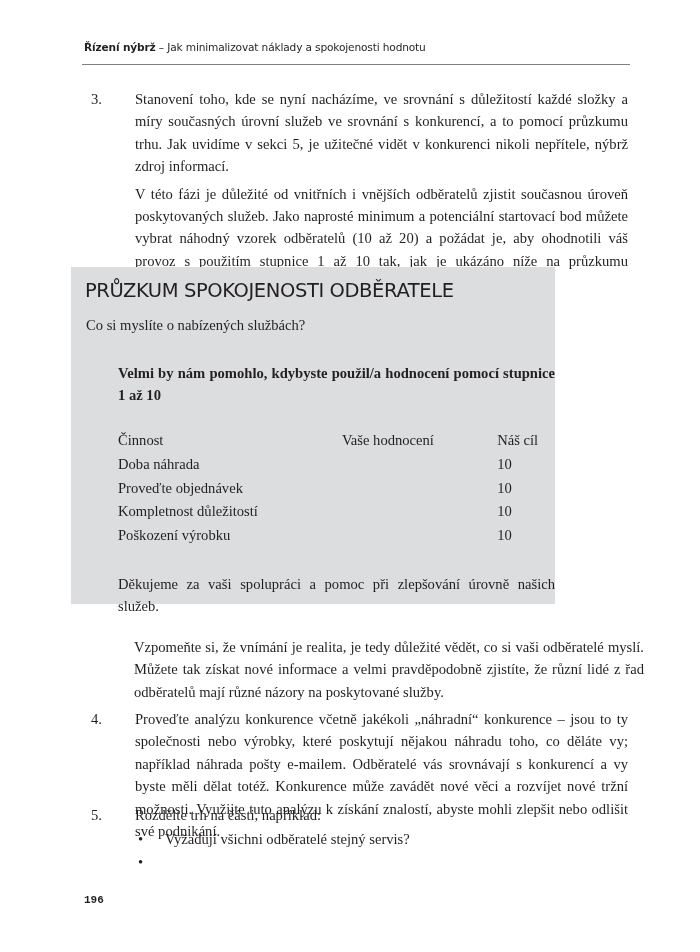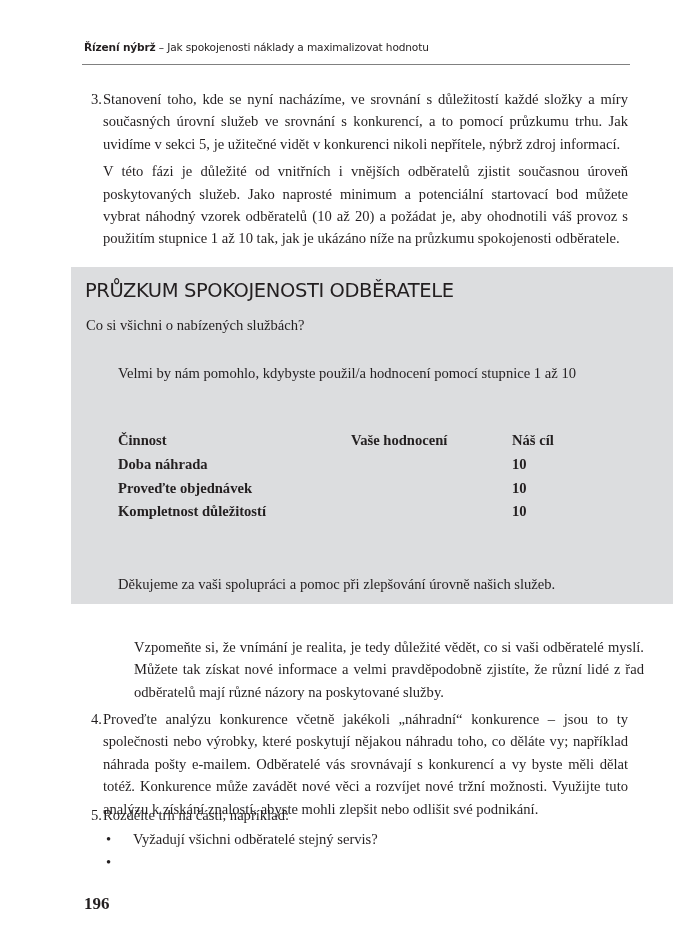--- a/index.html
+++ b/index.html
@@ -17,81 +17,81 @@
       position: absolute; left: 82px; top: 64px; width: 548px; height: 1px; background: #808080;
     }
     .serif {
       font-family: "Liberation Serif", serif; font-size: 14.6px; line-height: 22.4px;
       text-align: justify; color: #231f20;
     }
     .item {
       position: absolute; left: 91px; width: 537px;
     }
     .item .num { position: absolute; left: 0; top: 0; }
-    .item .body { margin-left: 12px; }
+    .item .body { margin-left: 44px; }
     .item p { margin: 0; }
     .item p + p { margin-top: 5px; }
     .just-last { text-align-last: left; }
 
     .survey-box {
-      position: absolute; left: 71px; top: 267px; width: 602px; height: 337px;
+      position: absolute; left: 71px; top: 267px; width: 484px; height: 337px;
       background: #dcdddf;
     }
     .survey-title {
       position: absolute; left: 14px; top: 12px;
       font-family: "DejaVu Sans", sans-serif; font-size: 19.5px; letter-spacing: -0.4px;
       color: #231f20; font-weight: normal;
     }
     .survey-question { position: absolute; left: 15px; top: 47px; }
     .survey-intro { position: absolute; left: 47px; top: 95px; }
-    .survey-intro div { margin-bottom: 3px; }
+    .survey-intro div { margin-bottom: 3px; font-weight: bold; }
     .survey-table {
       position: absolute; left: 47px; top: 162px;
       border-collapse: collapse;
     }
     .survey-table td, .survey-table th {
-      padding: 0; height: 23.8px; vertical-align: top; text-align: left; font-weight: bold;
+      padding: 0; height: 23.8px; vertical-align: top; text-align: left; font-weight: normal;
     }
     .col-activity { width: 233px; }
     .col-rating { width: 161px; }
     .col-target { width: 60px; }
     .survey-thanks { position: absolute; left: 47px; top: 306px; }
 
     .remember {
       position: absolute; left: 118px; top: 620px; width: 510px;
     }
     .item4 { top: 708px; }
     .item5 { top: 804px; }
     .bullets { list-style: none; margin: 2px 0 0 0; padding: 0; }
     .bullets li { position: relative; padding-left: 30px; margin-left: 0; }
     .bullets li .bullet { position: absolute; left: 3px; top: 0; }
     .page-number {
       position: absolute; left: 84px; top: 894px;
-      font-family: Liberation Serif, serif; font-weight: bold; font-size: 17px; color: #231f20;
+      font-family: Liberation Mono, monospace; font-weight: bold; font-size: 11px; color: #231f20;
     }
   </style>
 </head>
 <body>
 
 <div class="running-head">
-  <b>Řízení nýbrž</b><span> – </span><span>Jak spokojenosti náklady a maximalizovat hodnotu</span>
+  <b>Řízení nýbrž</b><span> – </span><span>Jak minimalizovat náklady a spokojenosti hodnotu</span>
 </div>
 <div class="head-rule"></div>
 
 <div class="item serif" style="top:88px;">
   <span class="num">3.</span>
   <div class="body">
     <p class="just-last">Stanovení toho, kde se nyní nacházíme, ve srovnání s důležitostí každé složky a míry současných úrovní služeb ve srovnání s konkurencí, a to pomocí průzkumu trhu. Jak uvidíme v sekci 5, je užitečné vidět v konkurenci nikoli nepřítele, nýbrž zdroj informací.</p>
     <p class="just-last">V této fázi je důležité od vnitřních i vnějších odběratelů zjistit současnou úroveň poskytovaných služeb. Jako naprosté minimum a potenciální startovací bod můžete vybrat náhodný vzorek odběratelů (10 až 20) a požádat je, aby ohodnotili váš provoz s použitím stupnice 1 až 10 tak, jak je ukázáno níže na průzkumu spokojenosti odběratele.</p>
   </div>
 </div>
 
 <div class="survey-box">
   <div class="survey-title">PRŮZKUM SPOKOJENOSTI ODBĚRATELE</div>
-  <div class="survey-question serif">Co si všichni o nabízených službách?</div>
+  <div class="survey-question serif">Co si myslíte o nabízených službách?</div>
   <div class="survey-intro serif">
     <div>Velmi by nám pomohlo, kdybyste použil/a hodnocení pomocí stupnice 1 až 10</div>
   </div>
   <table class="survey-table serif">
     <thead>
       <tr>
         <th class="col-activity">Činnost</th>
         <th class="col-rating">Vaše hodnocení</th>
         <th class="col-target">Náš cíl</th>
       </tr>
@@ -102,20 +102,25 @@
         <td></td>
         <td>10</td>
       </tr>
       <tr>
         <td>Proveďte objednávek</td>
         <td></td>
         <td>10</td>
       </tr>
       <tr>
         <td>Kompletnost důležitostí</td>
+        <td></td>
+        <td>10</td>
+      </tr>
+      <tr>
+        <td>Poškození výrobku</td>
         <td></td>
         <td>10</td>
       </tr>
     </tbody>
   </table>
   <div class="survey-thanks serif">Děkujeme za vaši spolupráci a pomoc při zlepšování úrovně našich služeb.</div>
 </div>
 
 <p class="remember serif just-last" style="margin:16px;">Vzpomeňte si, že vnímání je realita, je tedy důležité vědět, co si vaši odběratelé myslí. Můžete tak získat nové informace a velmi pravděpodobně zjistíte, že různí lidé z řad odběratelů mají různé názory na poskytované služby.</p>
 

